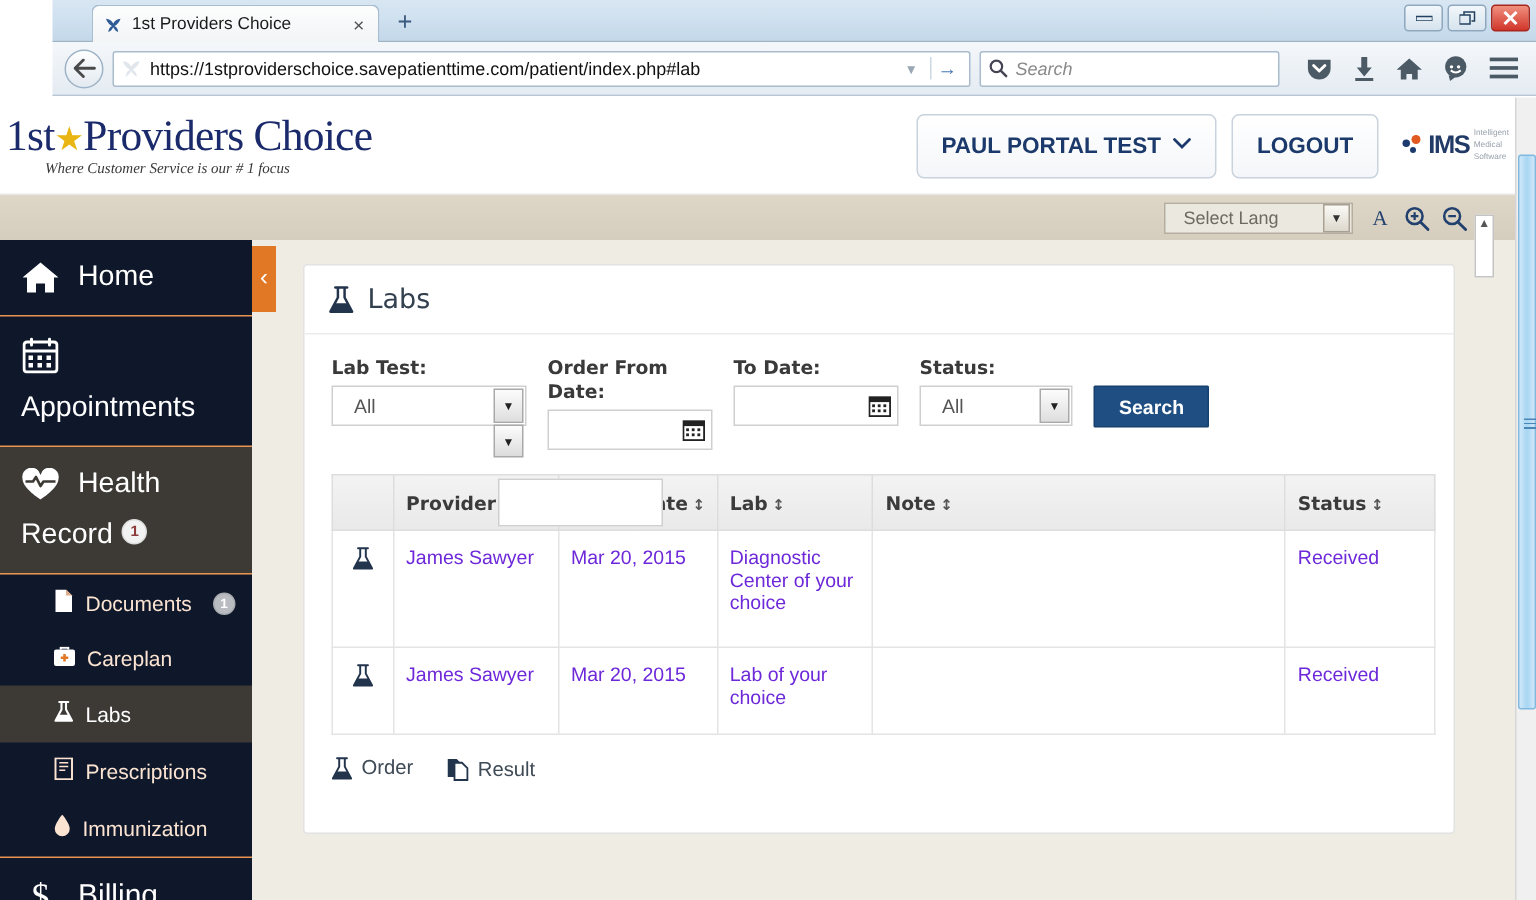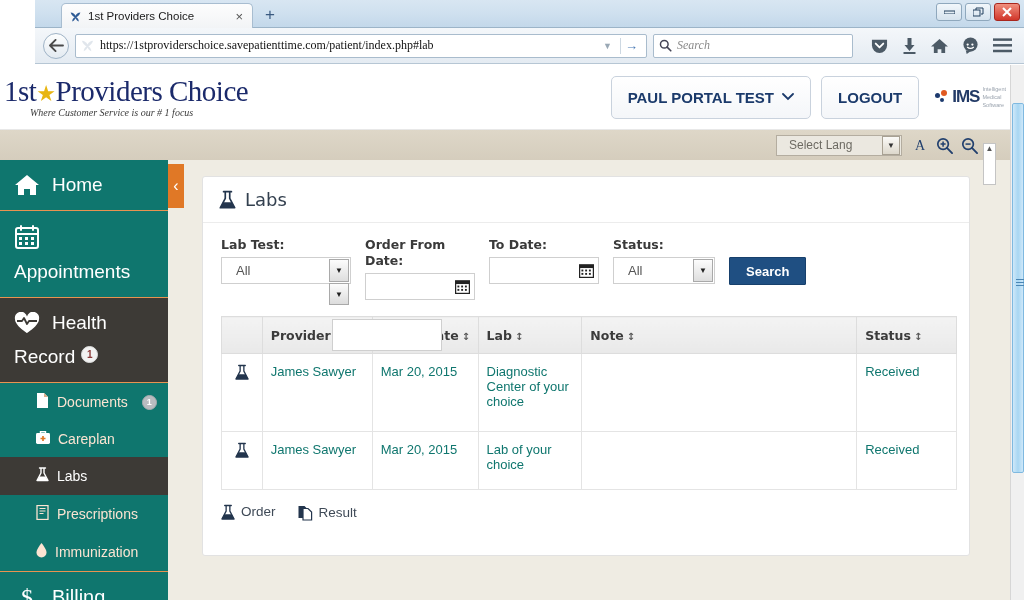--- a/index.html
+++ b/index.html
@@ -48,21 +48,21 @@
     background: linear-gradient(to bottom,#f2f7fb,#d6e3ee);
     border-radius: 3px; display:flex;align-items:center;justify-content:center;
     font-size: 10px; color:#23405e; cursor:pointer;
   }
   .wc.close { background: linear-gradient(to bottom,#f0907f,#d1362a); border-color:#a8261d; color:#fff; }
 
   .navbar {
     height: 36px;
     background: linear-gradient(to bottom,#f4f7fa,#e4ebf2);
     border-bottom: 1px solid #b6c6d4;
-    display: flex; align-items: center; padding: 0 8px; gap: 6px; font-family: Liberation Serif, serif;
+    display: flex; align-items: center; padding: 0 8px; gap: 6px;
   }
   .navback {
     width: 26px; height: 26px; border-radius: 50%;
     border: 1px solid #9fb3c6; background: linear-gradient(to bottom,#fdfefe,#e3eaf1);
     display:flex;align-items:center;justify-content:center;
     font-size: 15px; color:#4a4a4a; cursor:pointer;
   }
   .urlbar {
     flex: 0 0 572px; height: 24px; background:#fff;
     border:1px solid #a9bccd; border-radius: 2px;
@@ -132,21 +132,21 @@
     position:absolute; right:1px; top:0px; width: 18px; height: 19px;
     background: linear-gradient(to bottom,#fbfaf7,#ddd8cc); border:1px solid #a8a193;
     display:flex;align-items:center;justify-content:center; font-size:8px; color:#333;
   }
   .zoomicons { display:flex; align-items:center; gap:8px; color:#22406e; }
   .zi { cursor:pointer; display:flex; align-items:center; }
 
   .body-area { display:flex; height: 440px; background:#efece3; }
 
   
-  .sidebar { width: 168px; background:#0f766e; flex-shrink: 0; position:relative; }
+  .sidebar { width: 168px; background:#0f172a; flex-shrink: 0; position:relative; }
   .side-main {
     color:#fff; font-size: 19px; display:flex; align-items:center; gap: 12px;
     padding: 14px 14px; border-bottom: 1px solid #e89350; cursor:pointer;
     min-height: 48px;
   }
   .side-main.tall { flex-wrap: wrap; }
   .side-main.active { background:#3d3a36; }
   .side-main .sm-ico { width: 26px; display:flex; justify-content:center; }
   .side-sub {
     color:#fbe4d2; font-size: 14px; display:flex; align-items:center; gap: 8px;
@@ -232,21 +232,21 @@
     background: linear-gradient(to bottom,#f3f3f3,#e9e9e9);
     border: 1px solid #dddddd;
     font-size: 12.5px; color:#3b3b3b; font-weight:bold;
     text-align:left; padding: 10px 8px; height: 37px;
     font-family: "DejaVu Sans", sans-serif;
     white-space: nowrap;
   }
   th .sortico { font-size: 10px; margin-left: 3px; color:#555; }
   table.labs td {
     border: 1px solid #e4e4e4; padding: 10px 8px;
-    font-size: 13px; color:#0f766e; vertical-align: top;
+    font-size: 13px; color:#6d28d9; vertical-align: top;
     font-family: "Liberation Sans", sans-serif;
   }
   td.icocell { text-align:center; vertical-align: top; padding-top: 10px; }
   .col-ico { width: 40px; }
   .col-prov { width: 108px; }
   .col-date { width: 104px; }
   .col-lab { width: 102px; }
   .col-note { width: 270px; }
   .col-stat { width: 98px; }
   .tbl-legend {

